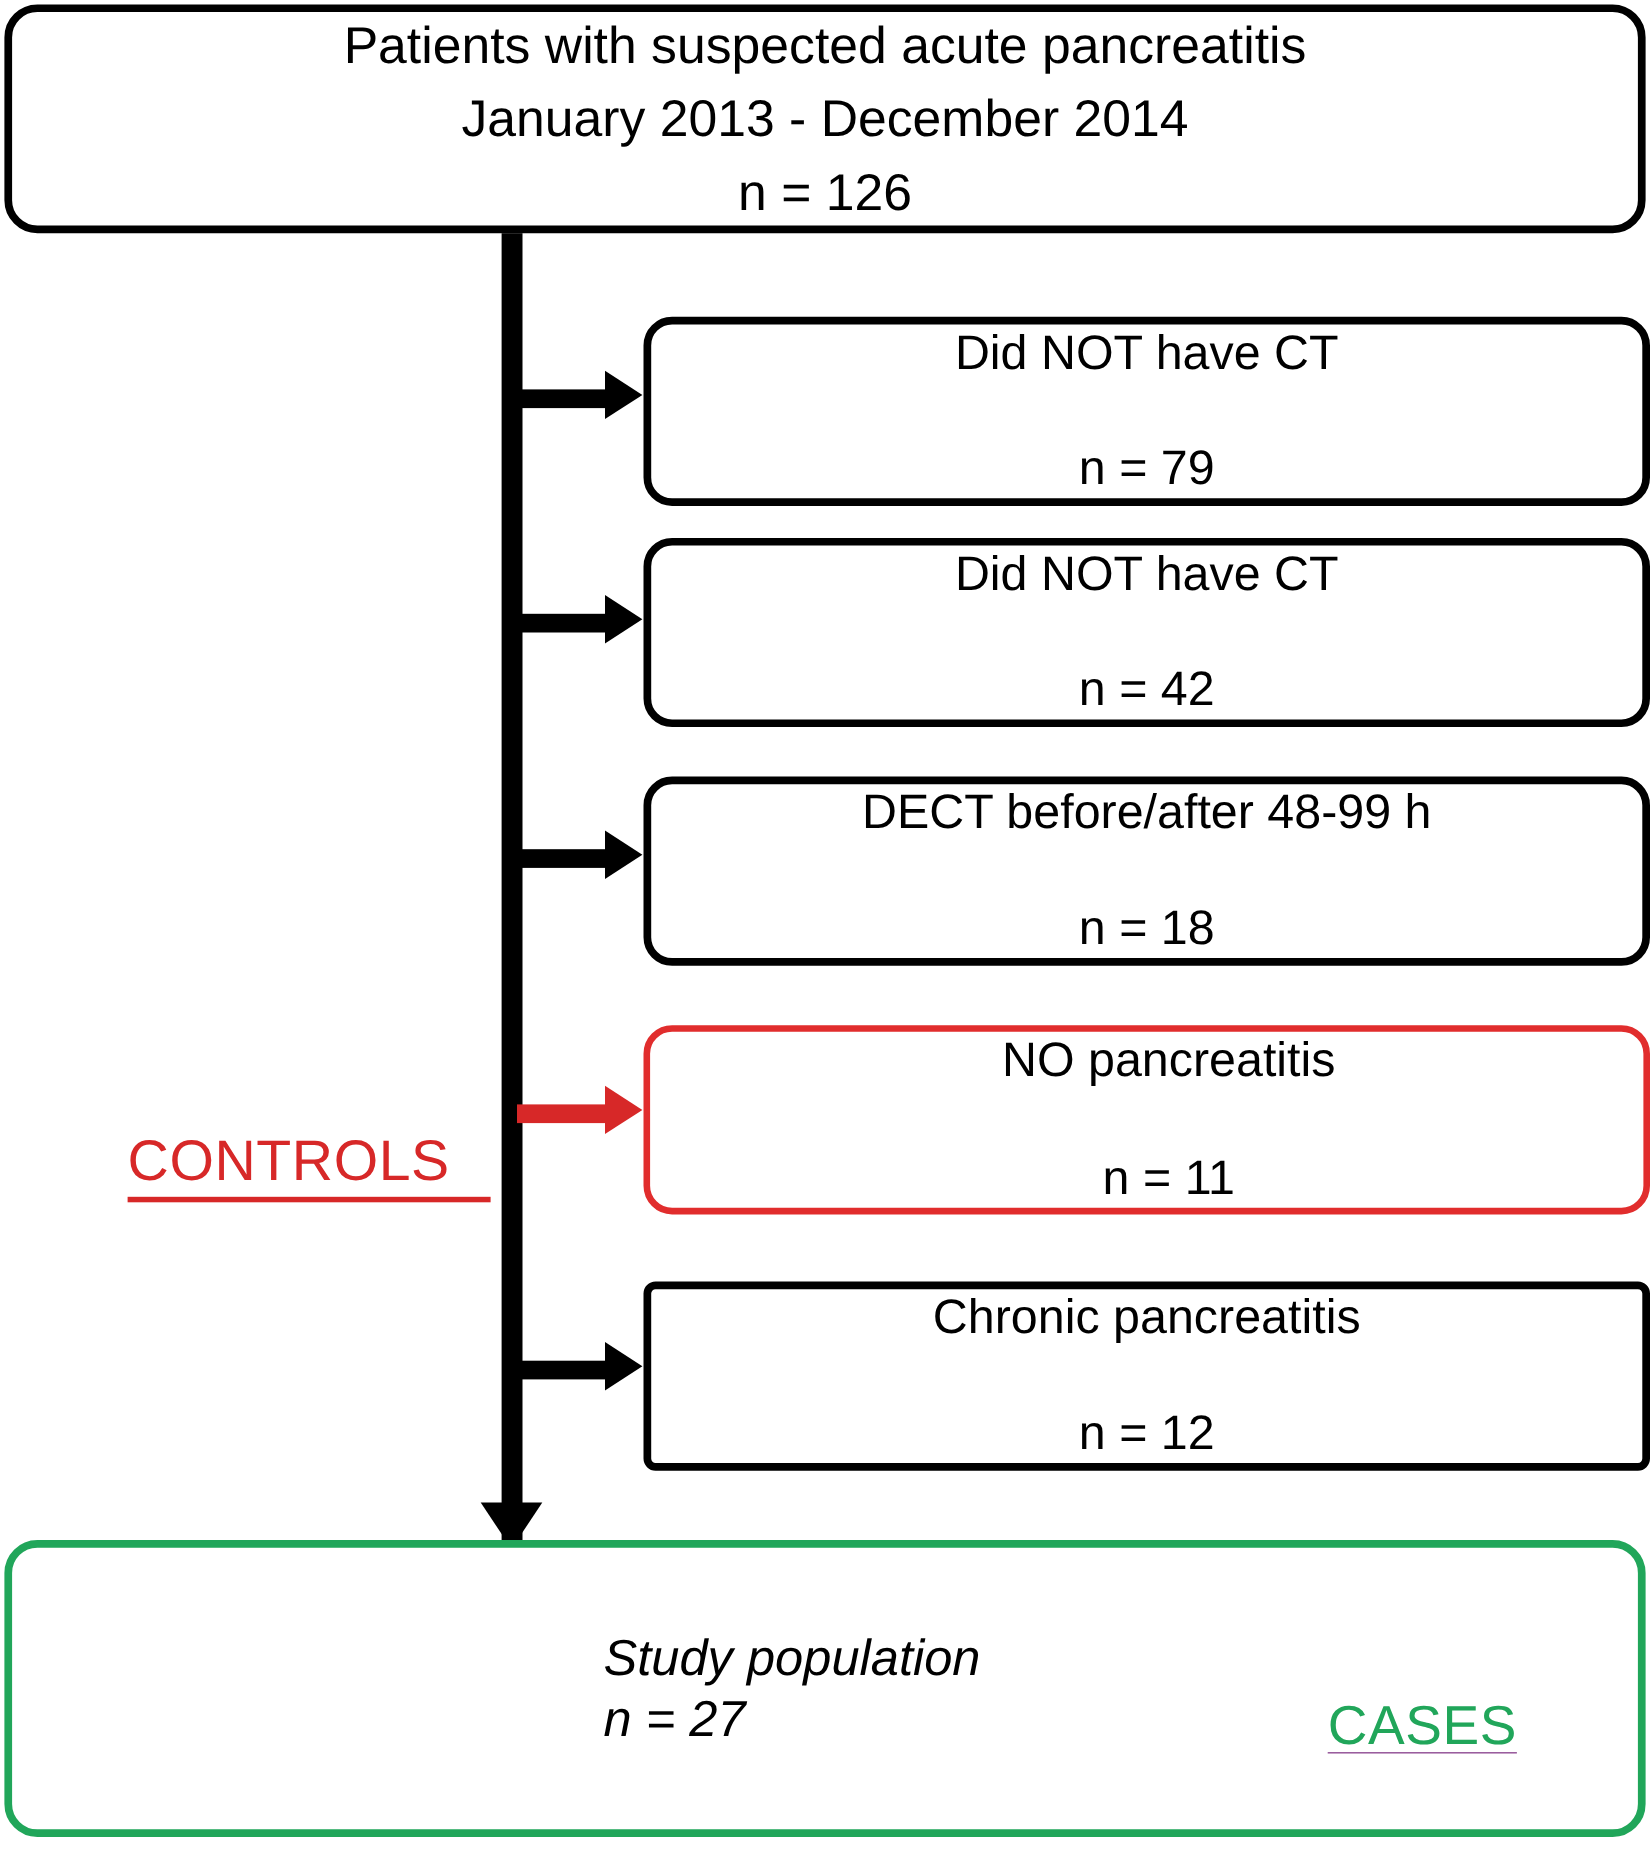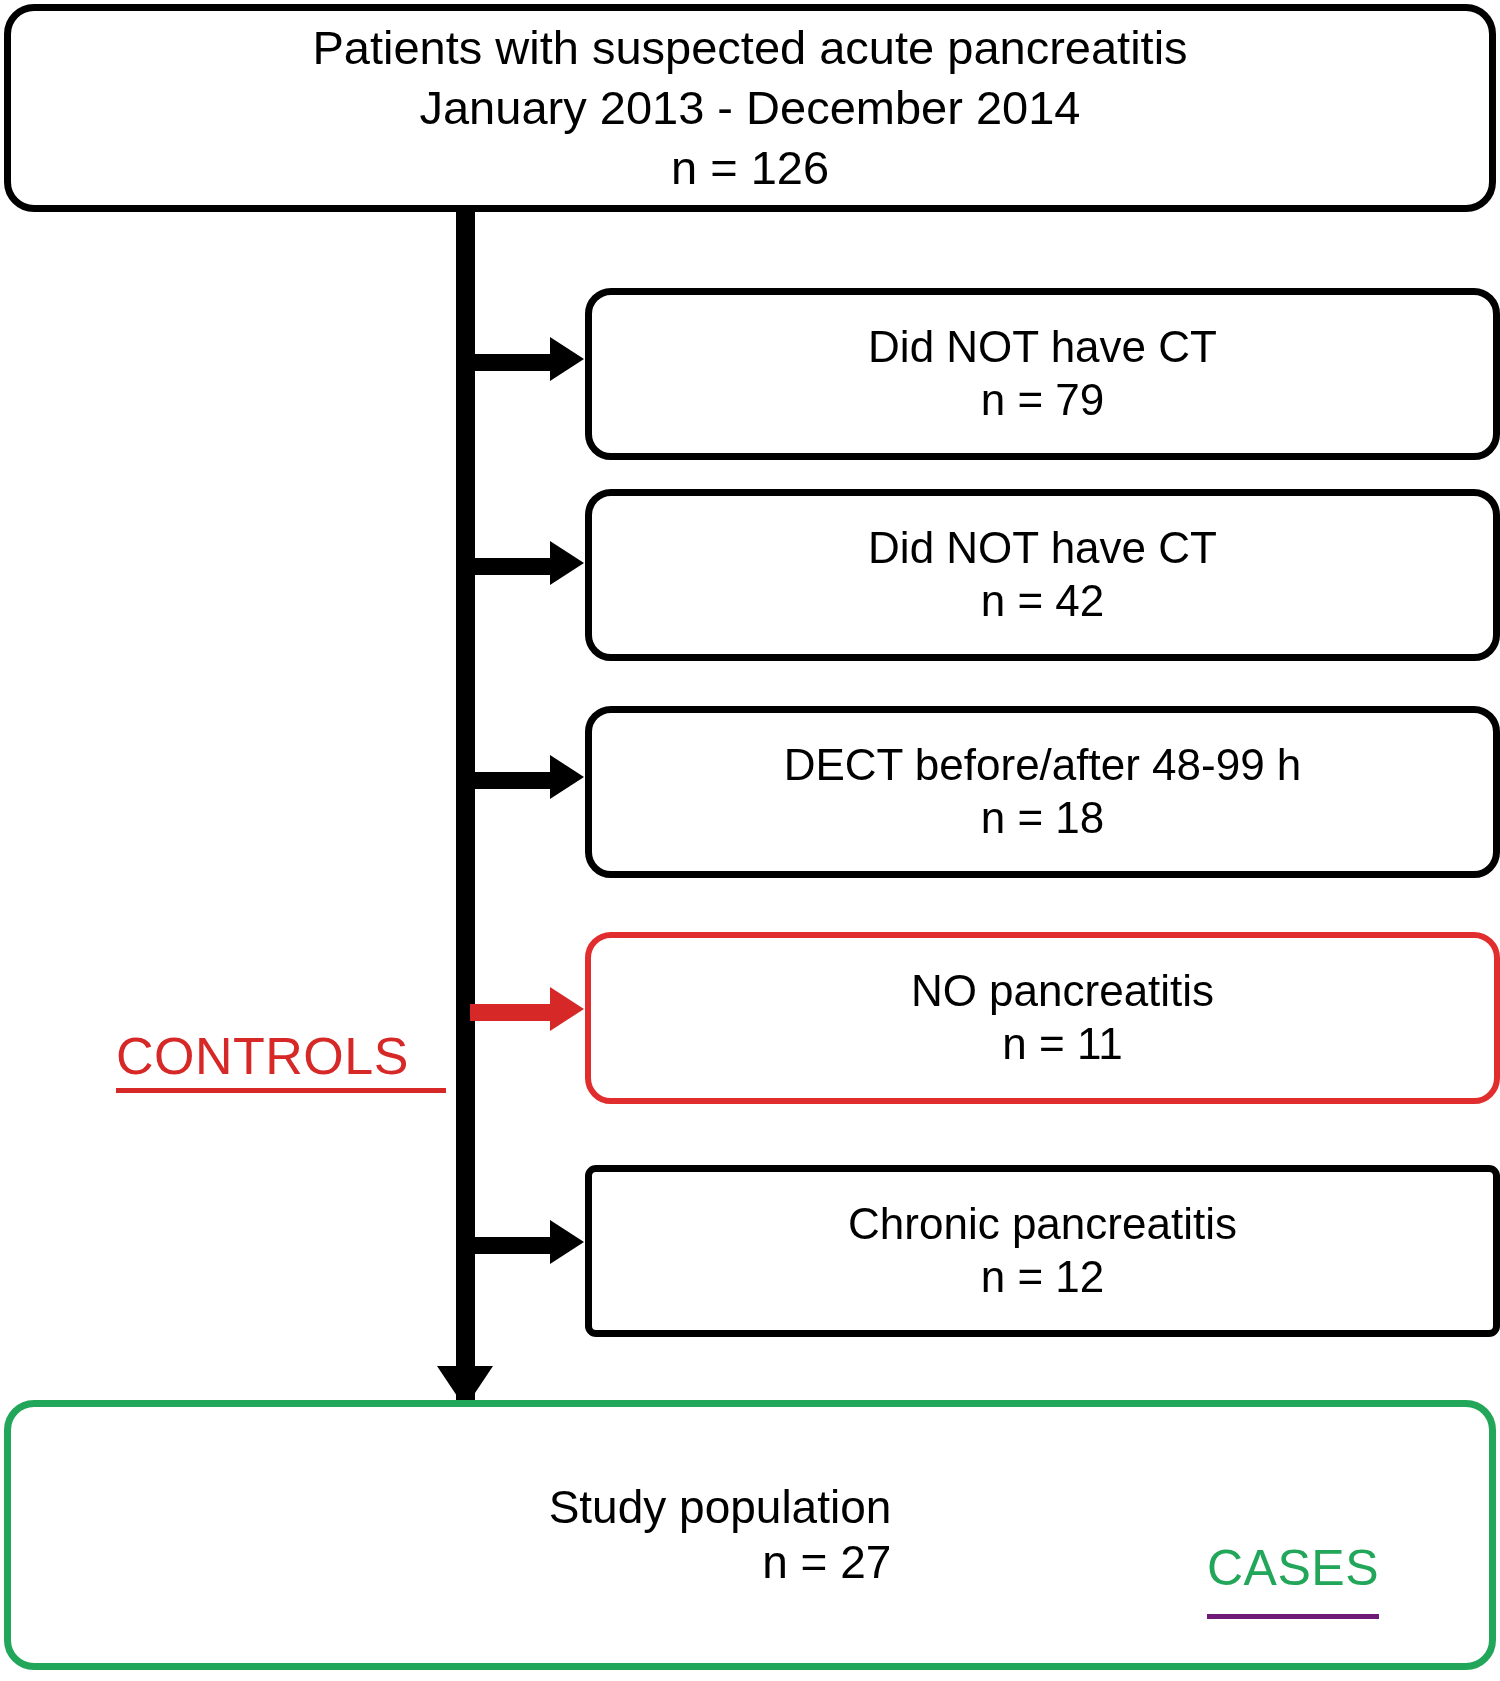--- a/index.html
+++ b/index.html
@@ -23,21 +23,21 @@
   
   .fbox {
     position: absolute;
     box-sizing: border-box;
     background: #ffffff;
     border: 7px solid #000000;
     border-radius: 26px;
     display: flex;
     flex-direction: column;
     align-items: center;
-    justify-content: center;
+    justify-content: space-between;
     text-align: center;
     color: #000000;
   }
   .fbox .line {
     display: block;
     line-height: 1.20;
     white-space: nowrap;
   }
 
   
@@ -83,36 +83,37 @@
   }
   #box-study .study-inner {
     position: relative;
     width: 100%;
     height: 100%;
     display: flex;
     align-items: center;
     justify-content: center;
   }
   #box-study .study-text {
-    text-align: right;
+    text-align: left;
     transform: translateX(-30px);
+    font-style: italic;
   }
 
   
   #cases-label {
     position: absolute;
     right: 110px;
     top: 50%;
     transform: translateY(8px);
     color: #21a65a;
     font-size: 50px;
     letter-spacing: 0.5px;
     white-space: nowrap;
-    border-bottom: 5px solid #701a75;
-    padding-bottom: 21px;
+    border-bottom: 1px solid #701a75;
+    padding-bottom: 0;
     line-height: 1;
   }
 
   
   #controls-label {
     position: absolute;
     left: 116px;
     top: 1030px;
     color: #d72828;
     font-size: 52px;

